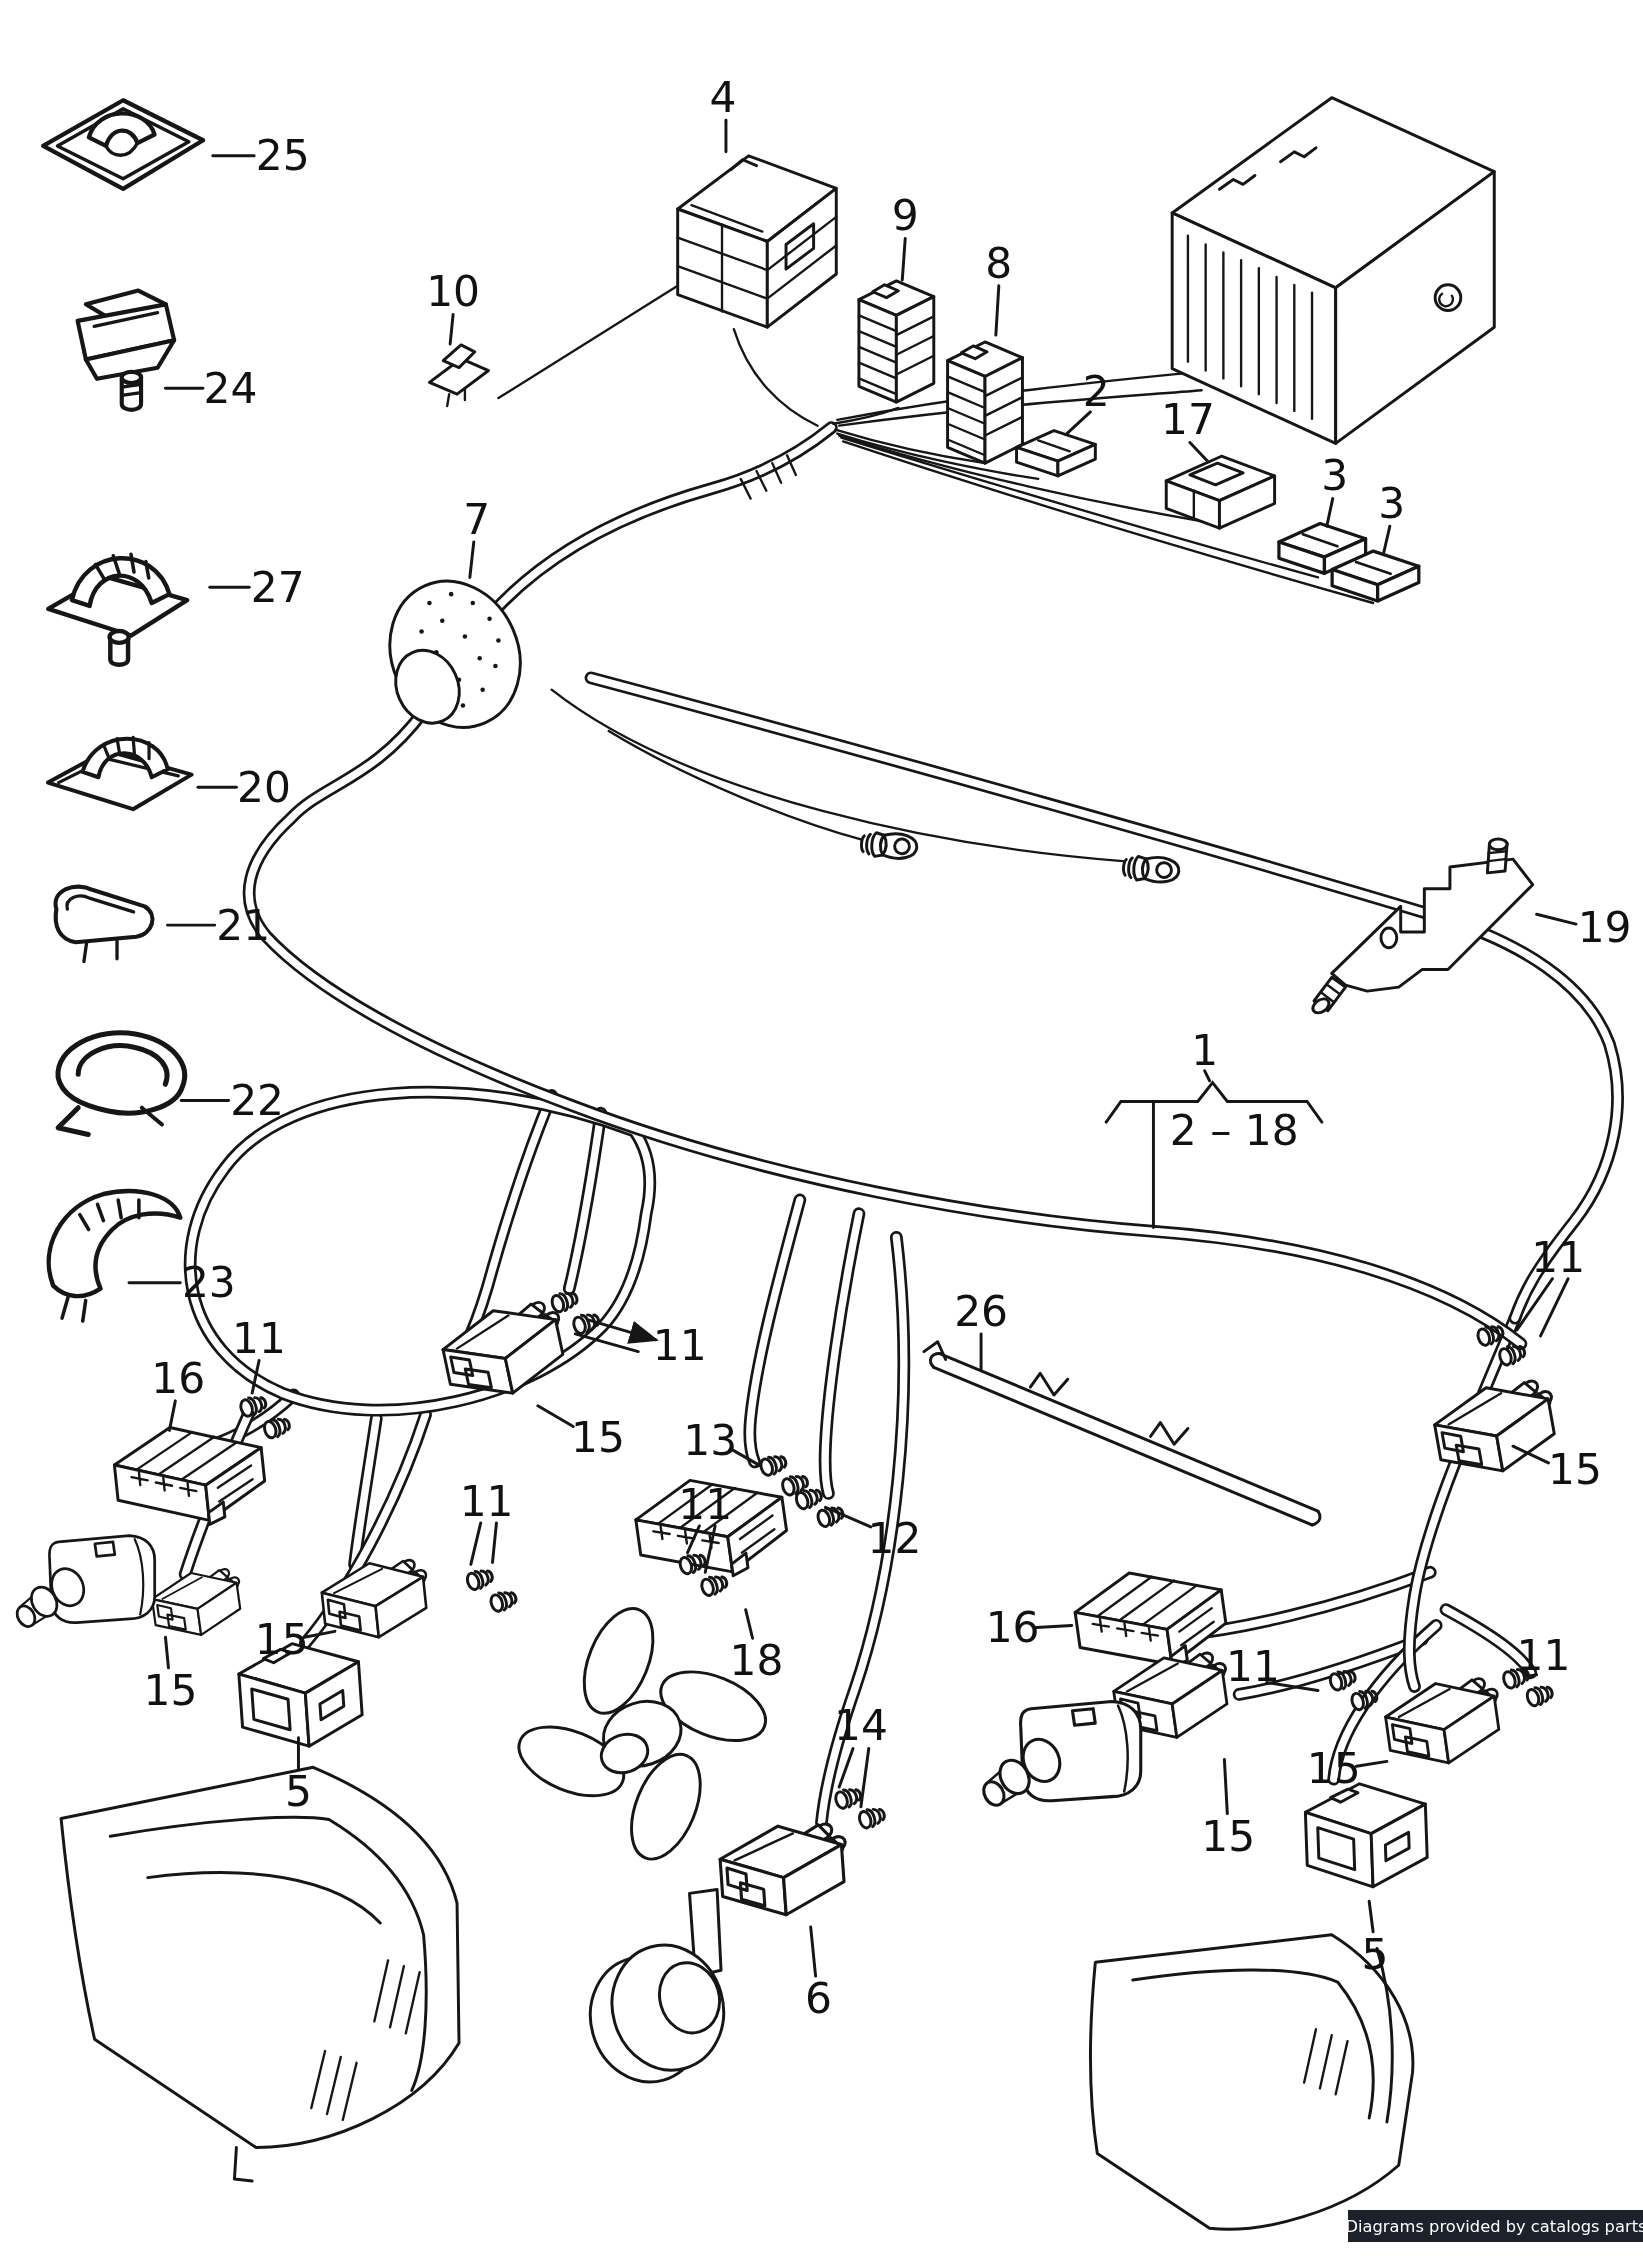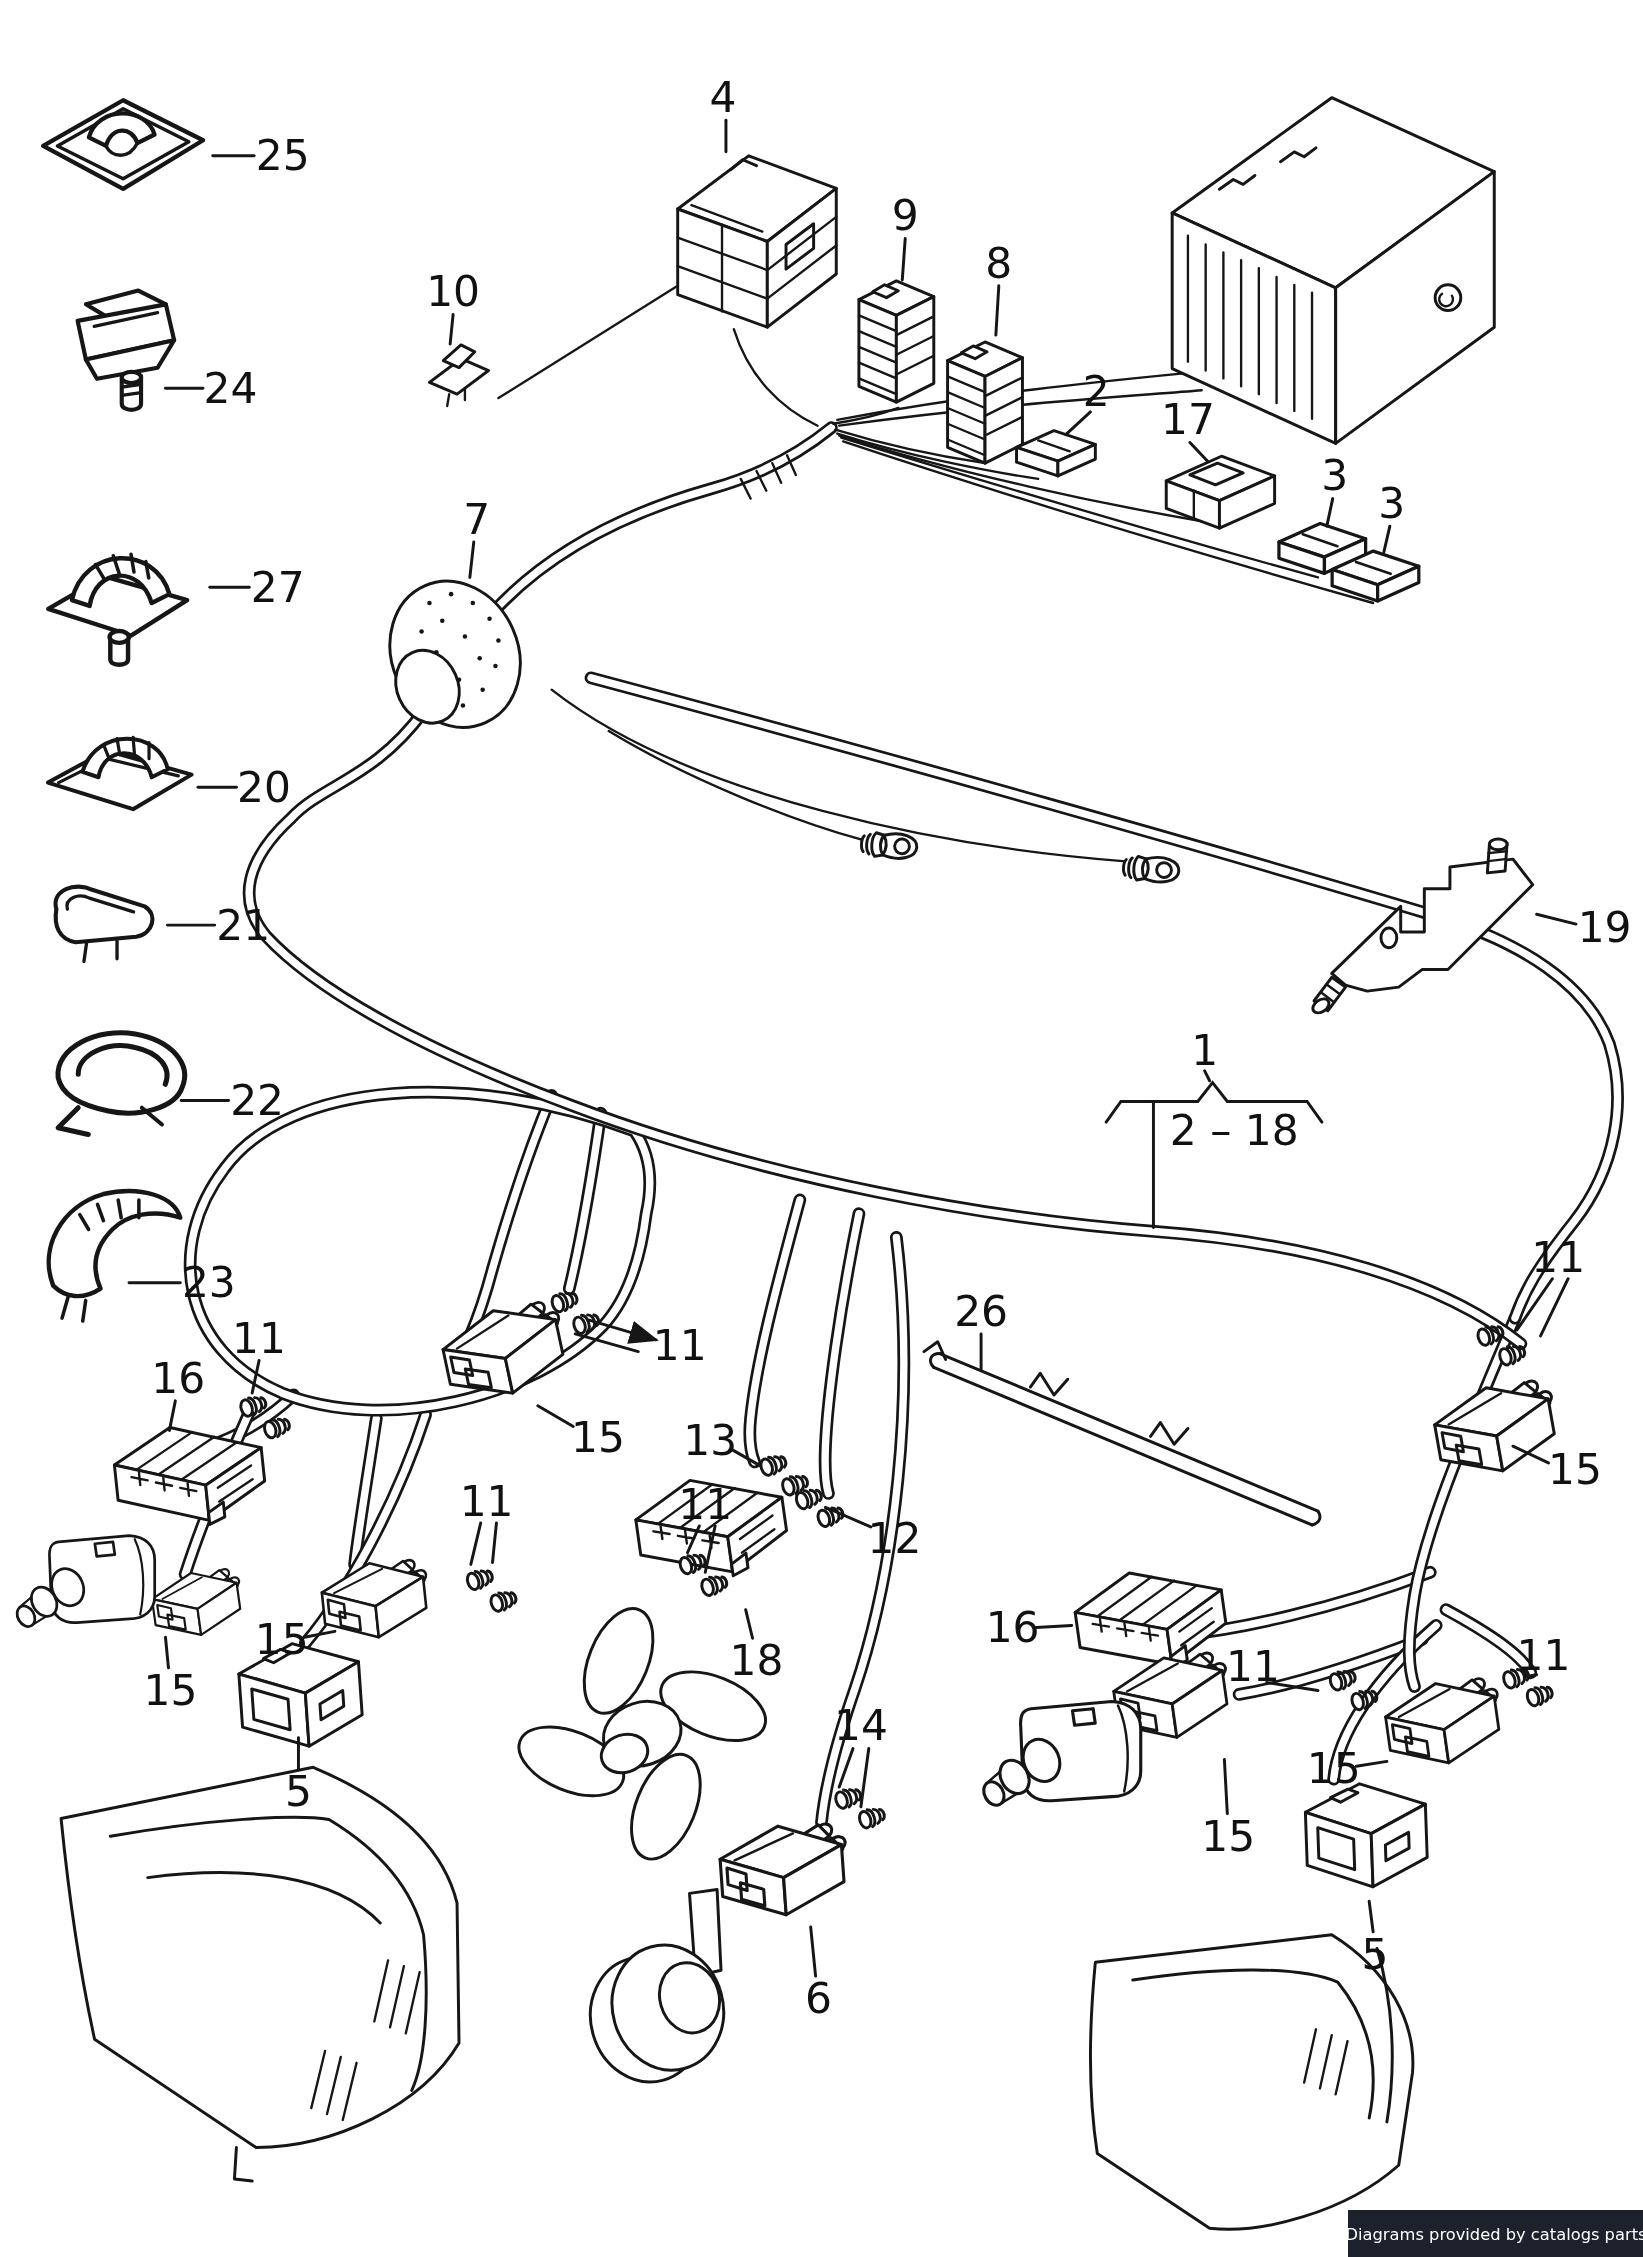--- a/index.html
+++ b/index.html
@@ -8,21 +8,21 @@
   #stage{position:absolute;left:0;top:0;width:1643px;height:2258px}
   svg{position:absolute;left:0;top:0}
   .ln{fill:#fff;stroke:#161616;stroke-width:3;stroke-linejoin:round;stroke-linecap:round}
   .nofill{fill:none;stroke:#161616;stroke-width:3;stroke-linejoin:round;stroke-linecap:round}
   .thin{fill:none;stroke:#161616;stroke-width:2.4;stroke-linejoin:round;stroke-linecap:round}
   .tube{fill:none;stroke:#161616;stroke-width:13;stroke-linecap:round}
   .core{fill:none;stroke:#ffffff;stroke-width:7.5;stroke-linecap:round}
   .leader{fill:none;stroke:#161616;stroke-width:3;stroke-linecap:round}
   .callout{font:500 43px "DejaVu Sans",sans-serif;fill:#111}
   .dot{fill:#161616;stroke:none}
-  .wm{position:absolute;left:1348px;top:2210px;width:296px;height:48px;background:#1d212b;
+  .wm{position:absolute;left:1348px;top:2210px;width:296px;height:32px;background:#1d212b;
       color:#fff;display:flex;align-items:center;justify-content:center;
       font:16.3px "DejaVu Sans",sans-serif;white-space:nowrap}
 </style>
 </head>
 <body>
 
 <div id="stage">
 <svg width="1643" height="2258" viewBox="0 0 1668 2292">
   <defs>
     <marker id="arrh" markerWidth="12" markerHeight="10" refX="9" refY="4" orient="auto">

